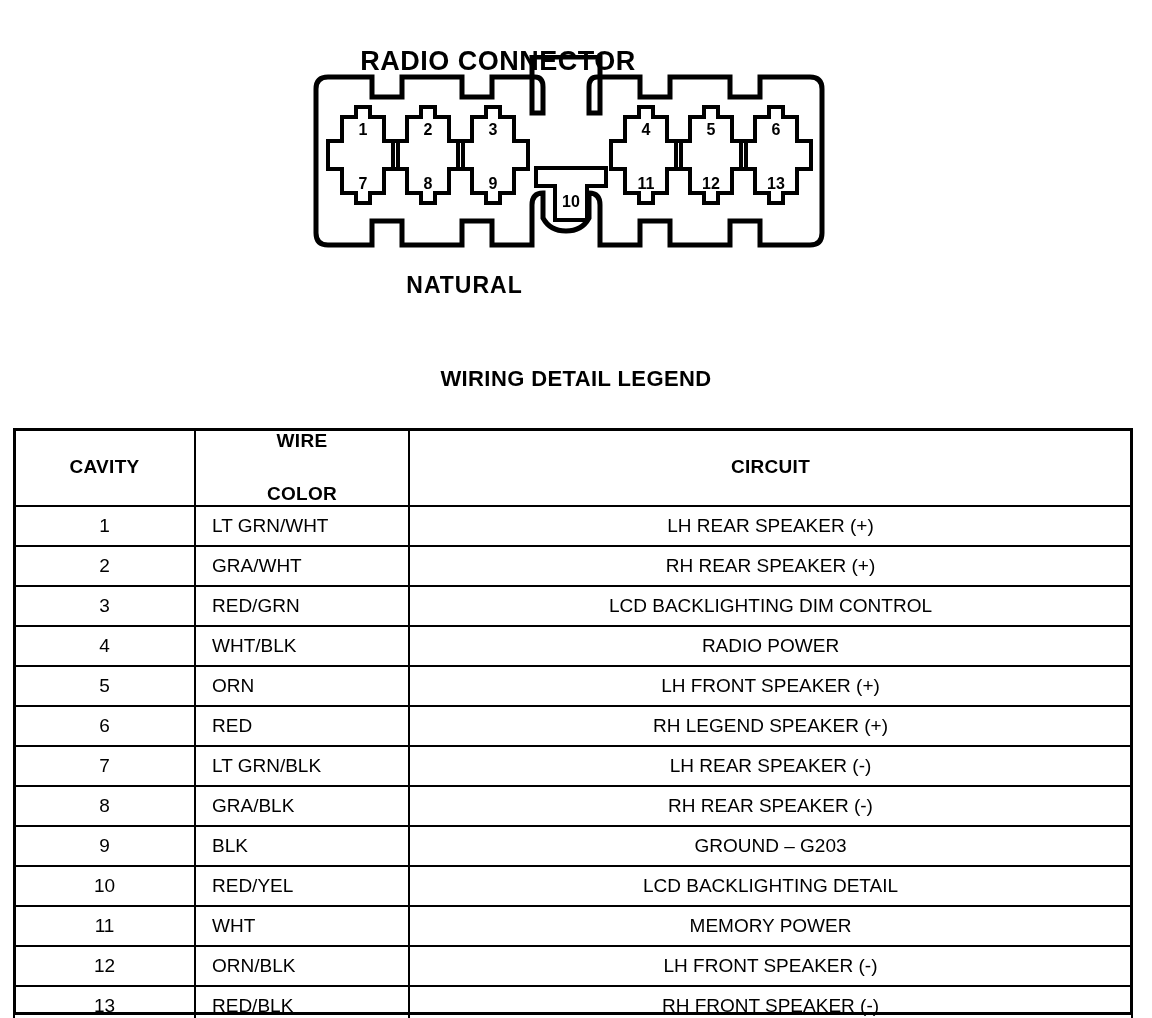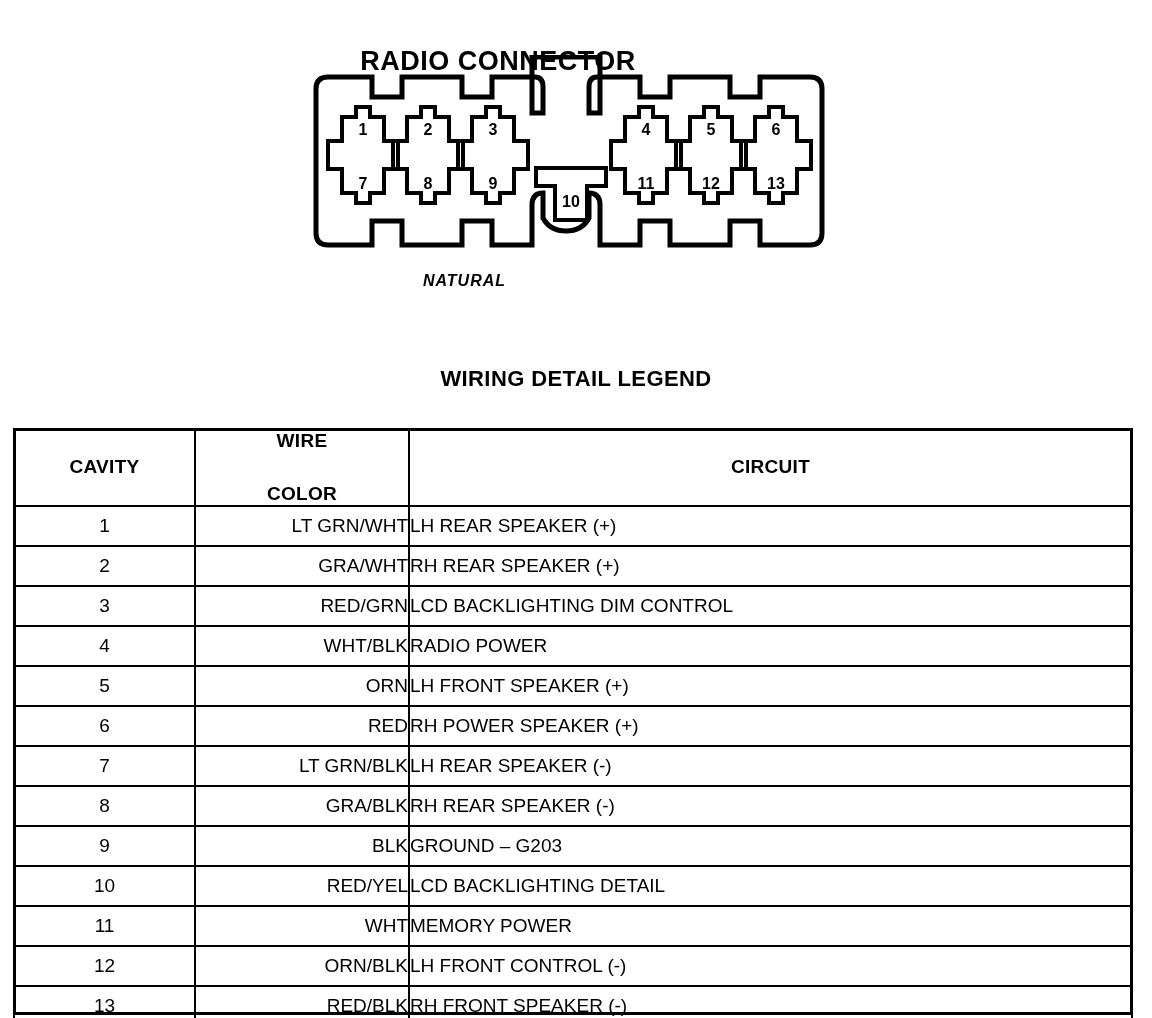--- a/index.html
+++ b/index.html
@@ -27,24 +27,23 @@
     font-weight: bold;
     letter-spacing: 0.5px;
     margin-top: 44px;
   }
   .connector-caption {
     position: absolute;
     top: 272px;
     left: 0;
     width: 929px;
     text-align: center;
-    font-size: 16px;
+    font-size: 23px;
     font-weight: bold;
     letter-spacing: 1px;
-    font-style: italic;
   }
   .legend-title {
     position: absolute;
     top: 366px;
     left: 0;
     width: 1152px;
     text-align: center;
     font-size: 22px;
     font-weight: bold;
     letter-spacing: 0.4px;
@@ -91,22 +90,22 @@
     letter-spacing: 0.3px;
   }
   .col-cavity { width: 179px; text-align: center; }
   .col-color  { width: 212px; }
   .col-circuit{ width: auto; }
 
   th.col-color .wire-color-l1 { display: block; line-height: 1.15; text-align: center; }
   th.col-color .wire-color-l2 { display: block; line-height: 1.15; margin-top: 31px; }
 
   td.cav-cell { text-align: center; }
-  td.color-cell { text-align: right; padding-left: 32px; }
-  td.circuit-cell { text-align: left; padding-left: 0; }
+  td.color-cell { text-align: left; padding-left: 16px; }
+  td.circuit-cell { text-align: center; padding-left: 0; }
 
   .outer-border-fix {
     position: absolute;
     left: 13px;
     top: 428px;
     width: 1120px;
     height: 587px;
     border: 3px solid #000;
     pointer-events: none;
     box-sizing: border-box;
@@ -252,21 +251,21 @@
         <td class="circuit-cell col-circuit">RADIO POWER</td>
       </tr>
       <tr>
         <td class="cav-cell col-cavity">5</td>
         <td class="color-cell col-color">ORN</td>
         <td class="circuit-cell col-circuit">LH FRONT SPEAKER (+)</td>
       </tr>
       <tr>
         <td class="cav-cell col-cavity">6</td>
         <td class="color-cell col-color">RED</td>
-        <td class="circuit-cell col-circuit">RH POWER SPEAKER (+)</td>
+        <td class="circuit-cell col-circuit">RH LEGEND SPEAKER (+)</td>
       </tr>
       <tr>
         <td class="cav-cell col-cavity">7</td>
         <td class="color-cell col-color">LT GRN/BLK</td>
         <td class="circuit-cell col-circuit">LH REAR SPEAKER (-)</td>
       </tr>
       <tr>
         <td class="cav-cell col-cavity">8</td>
         <td class="color-cell col-color">GRA/BLK</td>
         <td class="circuit-cell col-circuit">RH REAR SPEAKER (-)</td>
@@ -282,21 +281,21 @@
         <td class="circuit-cell col-circuit">LCD BACKLIGHTING DETAIL</td>
       </tr>
       <tr>
         <td class="cav-cell col-cavity">11</td>
         <td class="color-cell col-color">WHT</td>
         <td class="circuit-cell col-circuit">MEMORY POWER</td>
       </tr>
       <tr>
         <td class="cav-cell col-cavity">12</td>
         <td class="color-cell col-color">ORN/BLK</td>
-        <td class="circuit-cell col-circuit">LH FRONT CONTROL (-)</td>
+        <td class="circuit-cell col-circuit">LH FRONT SPEAKER (-)</td>
       </tr>
       <tr>
         <td class="cav-cell col-cavity">13</td>
         <td class="color-cell col-color">RED/BLK</td>
         <td class="circuit-cell col-circuit">RH FRONT SPEAKER (-)</td>
       </tr>
     </tbody>
 </table>
 
 <div class="outer-border-fix"></div>

